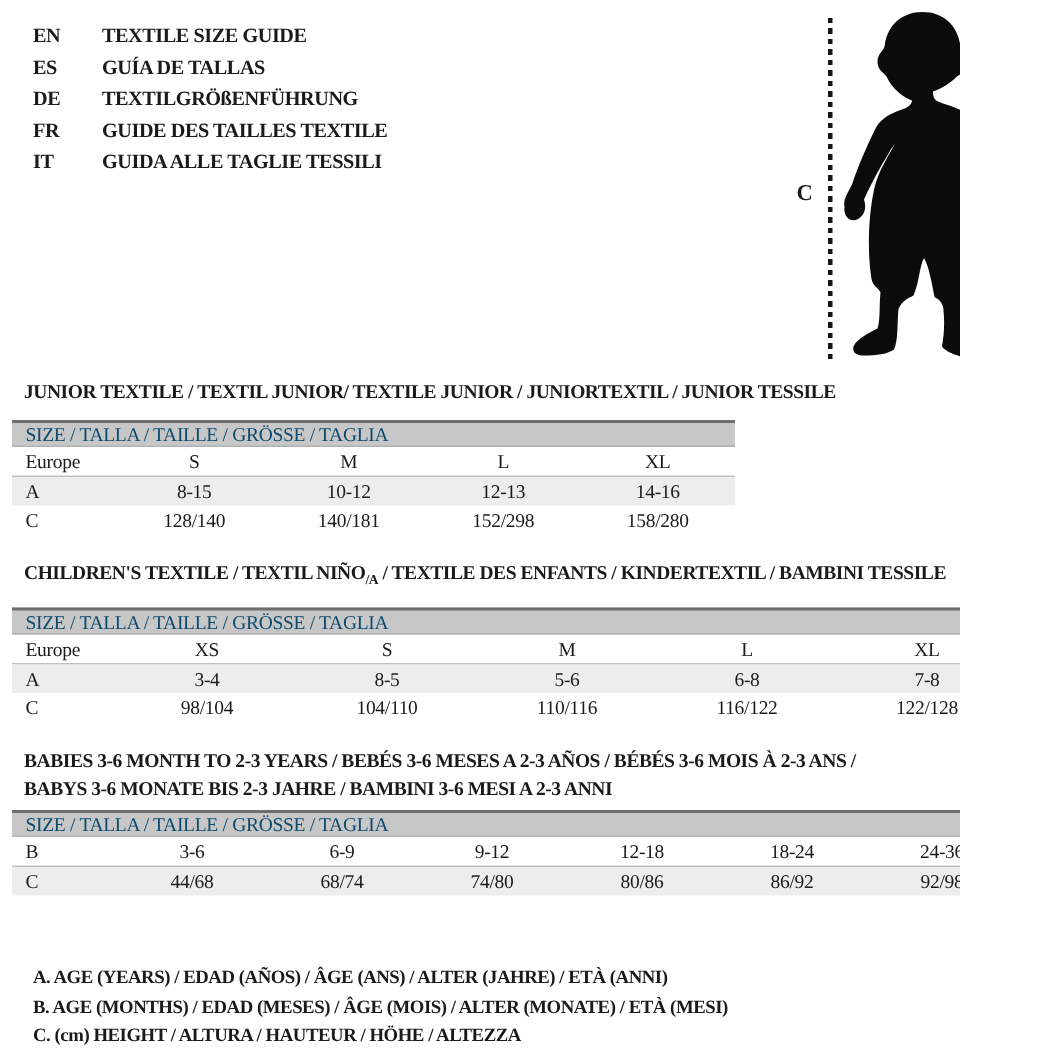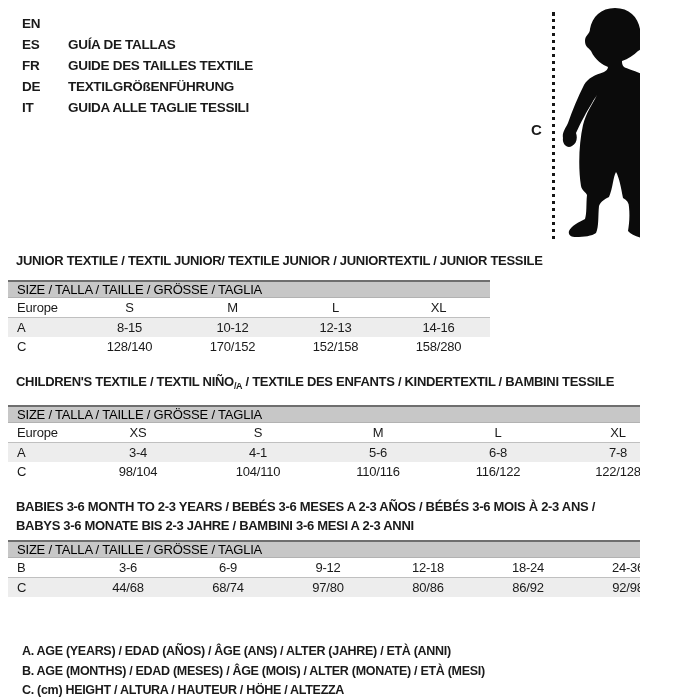--- a/index.html
+++ b/index.html
@@ -1,18 +1,18 @@
 <!DOCTYPE html>
 <html><head>
 <meta charset="utf-8">
 <style>
   html,body{margin:0;padding:0;background:#fff;}
   .canvas{
     position:relative;width:640px;height:700px;background:#ffffff;overflow:hidden;
-    font-family:Liberation Sans, sans-serif;color:#1a1a1a;
+    font-family:Liberation Serif, serif;color:#1a1a1a;
   }
   
   .lang-block{position:absolute;left:22px;top:13px;}
   .lang-row{display:flex;height:21px;line-height:21px;font-size:13.5px;font-weight:700;letter-spacing:-0.3px;}
   .lang-code{width:46px;}
   
   .measure-line{
     position:absolute;left:552px;top:12px;width:3px;height:230px;
     background-image:repeating-linear-gradient(to bottom,#161616 0 3.5px,transparent 3.5px 7px);
   }
@@ -24,52 +24,53 @@
   .t2{top:374px;width:670px;}
   .t3{top:497px;width:670px;}
   .tbl-title{
     font-size:13px;font-weight:700;letter-spacing:-0.3px;line-height:16px;
     padding-left:8px;white-space:nowrap;
   }
   .t3 .tbl-title{white-space:normal;line-height:19px;padding-right:40px;}
   .tbl-title .subscript{font-size:9px;vertical-align:-3px;}
   .band{
     margin-top:11px;background:#c7c7c7;border-top:2px solid #6e6e6e;border-bottom:1px solid #b2b2b2;
-    height:15px;line-height:15px;padding-left:9px;font-size:13px;color:#000000;letter-spacing:-0.2px;
+    height:15px;line-height:15px;padding-left:9px;font-size:13px;color:#0c4a6e;letter-spacing:-0.2px;
   }
   .t3 .band{margin-top:5px;}
   .row{display:flex;height:19px;line-height:19px;font-size:13px;letter-spacing:-0.2px;}
   .row-first{border-bottom:1px solid #c0c0c0;}
   .row-alt{background:#ededed;}
   .lbl{width:70px;padding-left:9px;box-sizing:border-box;}
   .cell{flex:1;text-align:center;}
   
   .legend{position:absolute;left:22px;top:624px;margin-top:18px;}
   .legend-line{font-size:12.5px;font-weight:700;letter-spacing:-0.3px;line-height:19.5px;}
 </style>
 </head>
 <body>
 
 <div class="canvas">
 
   <div class="lang-block">
     <div class="lang-row">
       <span class="lang-code">EN</span>
+      <span class="lang-title">TEXTILE SIZE GUIDE</span>
     </div>
     <div class="lang-row">
       <span class="lang-code">ES</span>
       <span class="lang-title">GUÍA DE TALLAS</span>
     </div>
     <div class="lang-row">
+      <span class="lang-code">DE</span>
+      <span class="lang-title">TEXTILGRÖßENFÜHRUNG</span>
+    </div>
+    <div class="lang-row">
       <span class="lang-code">FR</span>
       <span class="lang-title">GUIDE DES TAILLES TEXTILE</span>
-    </div>
-    <div class="lang-row">
-      <span class="lang-code">DE</span>
-      <span class="lang-title">TEXTILGRÖßENFÜHRUNG</span>
     </div>
     <div class="lang-row">
       <span class="lang-code">IT</span>
       <span class="lang-title">GUIDA ALLE TAGLIE TESSILI</span>
     </div>
   </div>
 
   <div class="measure-line"></div>
   <div class="measure-label">C</div>
   <svg class="silhouette" viewBox="0 0 140 240" xmlns="http://www.w3.org/2000/svg">
@@ -132,22 +133,22 @@
     <div class="row row-alt">
       <div class="lbl">A</div>
       <div class="cell">8-15</div>
       <div class="cell">10-12</div>
       <div class="cell">12-13</div>
       <div class="cell">14-16</div>
     </div>
     <div class="row">
       <div class="lbl">C</div>
       <div class="cell">128/140</div>
-      <div class="cell">170/152</div>
-      <div class="cell">152/158</div>
+      <div class="cell">140/181</div>
+      <div class="cell">152/298</div>
       <div class="cell">158/280</div>
     </div>
   </section>
 
   <section class="tbl t2">
     <div class="tbl-title">
       <span>CHILDREN'S TEXTILE / TEXTIL NIÑO</span><span class="subscript">/A</span><span> / TEXTILE DES ENFANTS / KINDERTEXTIL / BAMBINI TESSILE</span>
     </div>
     <div class="band">
       <span>SIZE / TALLA / TAILLE / GRÖSSE / TAGLIA</span>
@@ -156,21 +157,21 @@
       <div class="lbl">Europe</div>
       <div class="cell">XS</div>
       <div class="cell">S</div>
       <div class="cell">M</div>
       <div class="cell">L</div>
       <div class="cell">XL</div>
     </div>
     <div class="row row-alt">
       <div class="lbl">A</div>
       <div class="cell">3-4</div>
-      <div class="cell">4-1</div>
+      <div class="cell">8-5</div>
       <div class="cell">5-6</div>
       <div class="cell">6-8</div>
       <div class="cell">7-8</div>
     </div>
     <div class="row">
       <div class="lbl">C</div>
       <div class="cell">98/104</div>
       <div class="cell">104/110</div>
       <div class="cell">110/116</div>
       <div class="cell">116/122</div>
@@ -192,21 +193,21 @@
       <div class="cell">6-9</div>
       <div class="cell">9-12</div>
       <div class="cell">12-18</div>
       <div class="cell">18-24</div>
       <div class="cell">24-36</div>
     </div>
     <div class="row row-alt">
       <div class="lbl">C</div>
       <div class="cell">44/68</div>
       <div class="cell">68/74</div>
-      <div class="cell">97/80</div>
+      <div class="cell">74/80</div>
       <div class="cell">80/86</div>
       <div class="cell">86/92</div>
       <div class="cell">92/98</div>
     </div>
   </section>
 
   <div class="legend">
     <div class="legend-line">A. AGE (YEARS) / EDAD (AÑOS) / ÂGE (ANS) / ALTER (JAHRE) / ETÀ (ANNI)</div>
     <div class="legend-line">B. AGE (MONTHS) / EDAD (MESES) / ÂGE (MOIS) / ALTER (MONATE) / ETÀ (MESI)</div>
     <div class="legend-line">C. (cm) HEIGHT / ALTURA / HAUTEUR / HÖHE / ALTEZZA</div>

